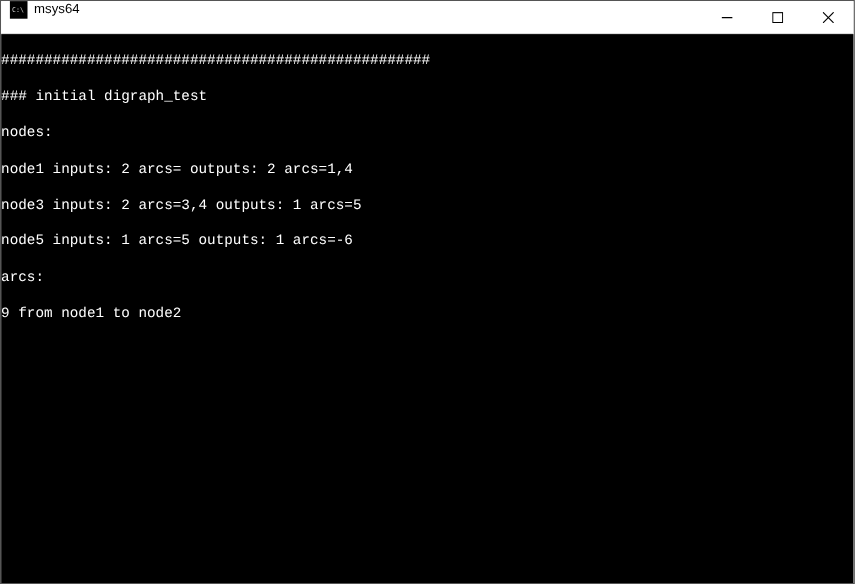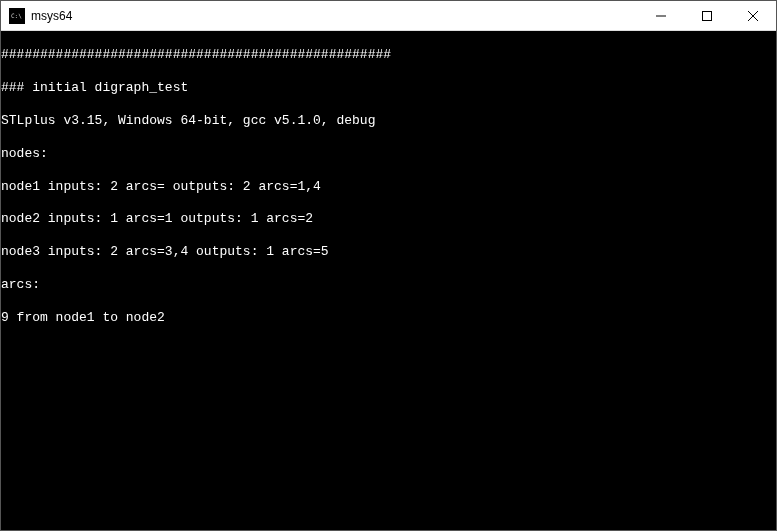--- a/index.html
+++ b/index.html
@@ -8,21 +8,21 @@
       background: #fff;
       width: 777px;
       height: 531px;
       overflow: hidden;
       border: 1px solid #555;
     }
     .titlebar {
       height: 30px;
       background: #ffffff;
       display: flex;
-      align-items: center;
+      align-items: flex-start;
       padding: 0 0 0 8px;
       border-bottom: 1px solid #ddd;
     }
     .titlebar-icon {
       width: 16px;
       height: 16px;
       margin-right: 6px;
       display: inline-flex;
       align-items: center;
       justify-content: center;
@@ -92,25 +92,24 @@
           <line x1="0" y1="0" x2="10" y2="10" stroke="#000" stroke-width="1"></line>
           <line x1="10" y1="0" x2="0" y2="10" stroke="#000" stroke-width="1"></line>
         </svg>
     </div>
   </div>
 </div>
 
 <div class="terminal">
 <div class="terminal-line">##################################################</div>
 <div class="terminal-line">### initial digraph_test</div>
-<div class="terminal-line">STLplus v3.15, Windows 64-bit, gcc v5.1.0, debug</div>
 <div class="terminal-line">nodes:</div>
 <div class="terminal-line">node1 inputs: 2 arcs= outputs: 2 arcs=1,4</div>
-<div class="terminal-line">node2 inputs: 1 arcs=1 outputs: 1 arcs=2</div>
 <div class="terminal-line">node3 inputs: 2 arcs=3,4 outputs: 1 arcs=5</div>
+<div class="terminal-line">node5 inputs: 1 arcs=5 outputs: 1 arcs=-6</div>
 <div class="terminal-line">arcs:</div>
 <div class="terminal-line">9 from node1 to node2</div>
 
 
 
 
 
 
 
 

